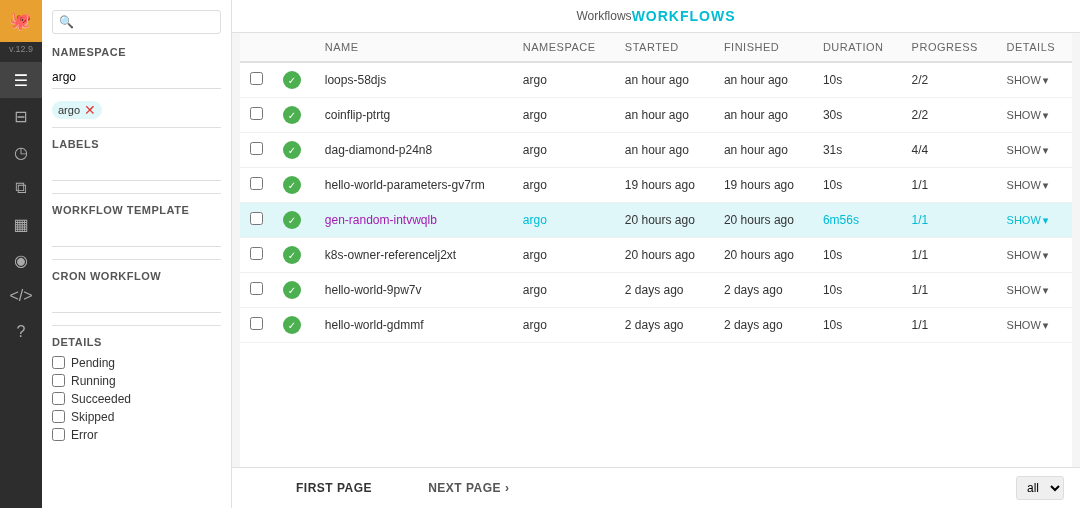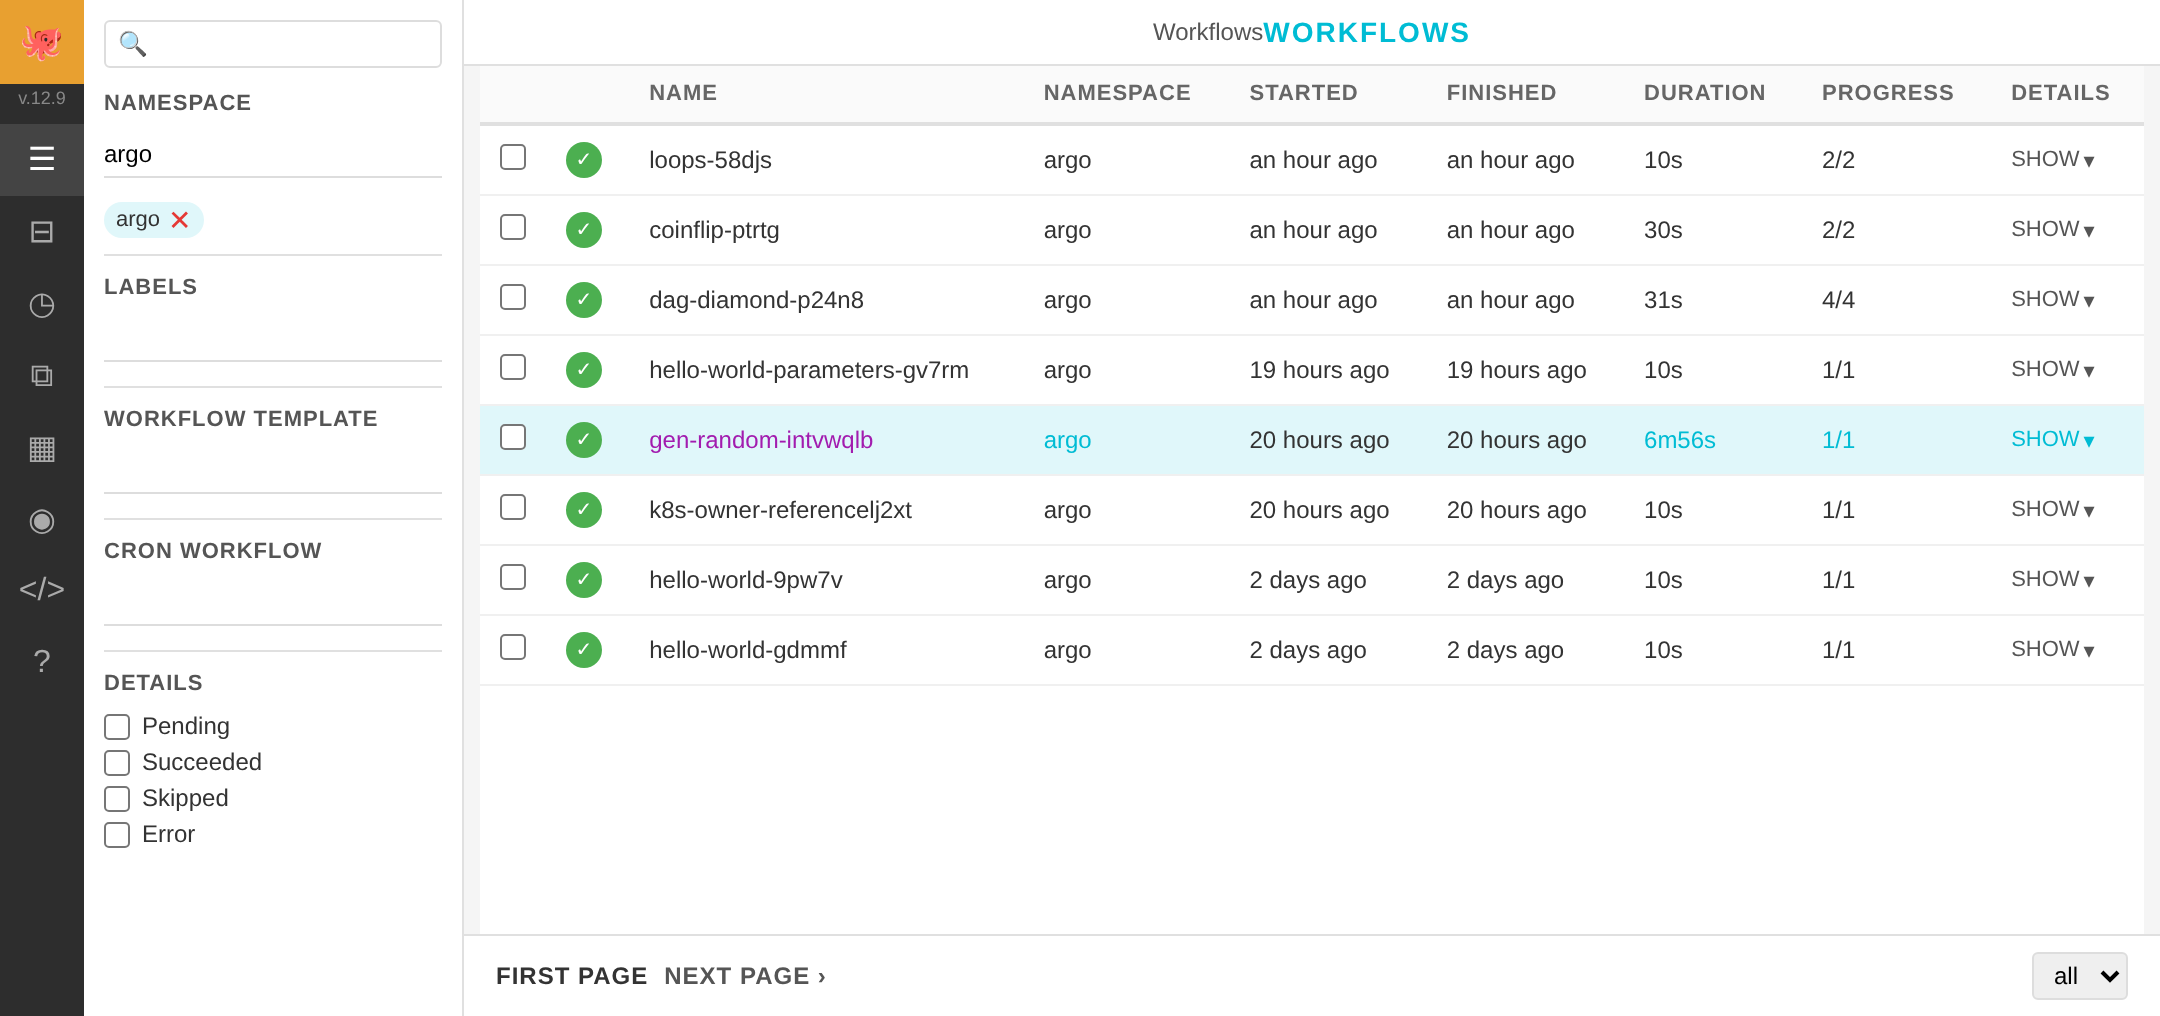--- a/index.html
+++ b/index.html
@@ -98,21 +98,21 @@
     }
     .namespace-tag .remove {
       color: #e53935;
       margin-left: 4px;
       cursor: pointer;
       font-size: 14px;
       line-height: 1;
     }
     .phase-item {
       display: flex;
-      align-items: flex-end;
+      align-items: flex-start;
       margin-bottom: 4px;
       font-size: 12px;
       color: #333;
     }
     .phase-item input[type="checkbox"] {
       margin-right: 6px;
     }
     .divider-line {
       border: none;
       border-top: 1px solid #e0e0e0;
@@ -167,21 +167,21 @@
     table {
       width: 100%;
       border-collapse: collapse;
     }
     thead th {
       background: #fafafa;
       border-bottom: 2px solid #e0e0e0;
       padding: 8px 10px;
       text-align: left;
       font-size: 11px;
-      font-weight: bold;
+      font-weight: normal;
       color: #666;
       letter-spacing: 0.5px;
       position: sticky;
       top: 0;
       z-index: 1;
     }
     tbody tr {
       border-bottom: 1px solid #f0f0f0;
     }
     tbody tr.highlighted {
@@ -236,20 +236,21 @@
       display: flex;
       gap: 8px;
     }
     .page-btn {
       font-size: 12px;
       color: #333;
       cursor: pointer;
       text-transform: uppercase;
       font-weight: bold;
       letter-spacing: 0.5px;
+      margin-left: 48px;
     }
     .page-btn.next {
       color: #555;
     }
     .page-btn.next::after {
       content: ' ›';
     }
     .page-select {
       font-size: 12px;
       border: 1px solid #ddd;
@@ -300,20 +301,24 @@
   <hr class="divider-line">
   <div class="filter-section-title">CRON WORKFLOW</div>
   <input class="filter-input" type="text" style="">
 
   <hr class="divider-line">
   <div class="filter-section-title">DETAILS</div>
 
   <div class="phase-item">
     <input type="checkbox" style="">
     <span>Pending</span>
+  </div>
+  <div class="phase-item">
+    <input type="checkbox" style="">
+    <span>Running</span>
   </div>
   <div class="phase-item">
     <input type="checkbox" style="">
     <span>Succeeded</span>
   </div>
   <div class="phase-item">
     <input type="checkbox" style="">
     <span>Skipped</span>
   </div>
   <div class="phase-item">

